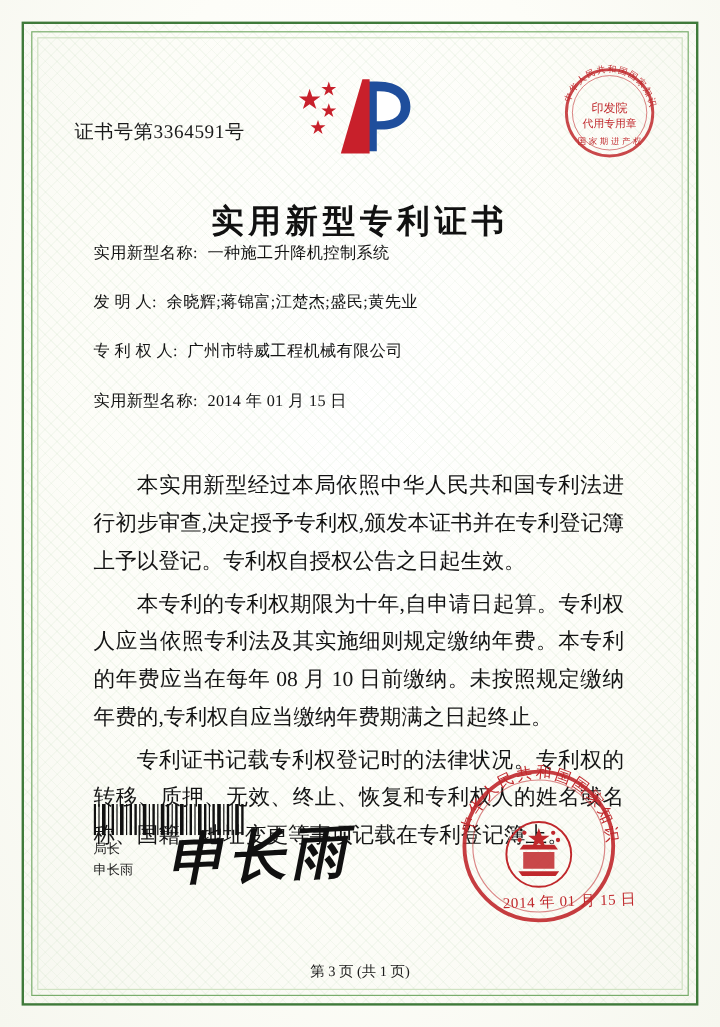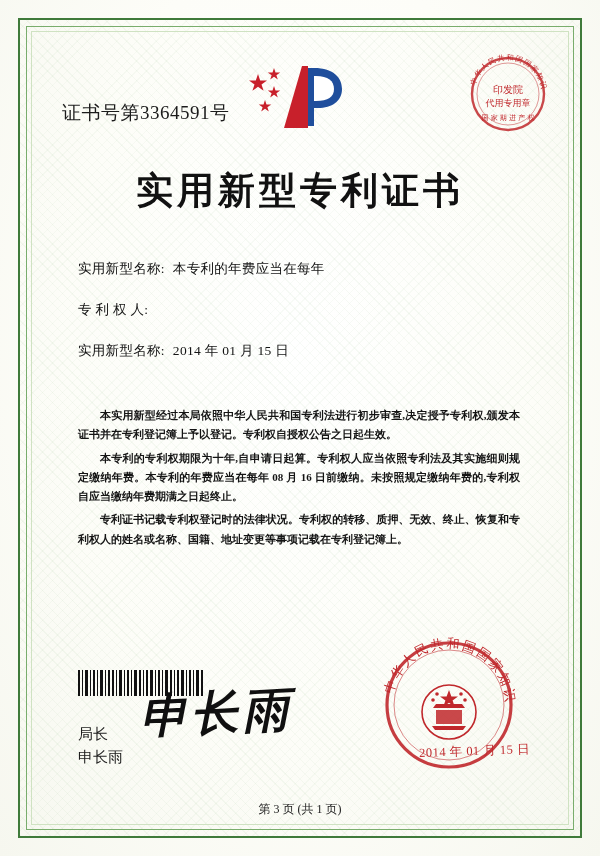--- a/index.html
+++ b/index.html
@@ -57,21 +57,21 @@
 
   
   .top-row {
     position: relative;
     height: 120px;
   }
   .serial-no {
     position: absolute;
     left: 22px;
     top: 60px;
-    font-size: 19px;
+    font-size: 16px;
     letter-spacing: 0.5px;
     color: #1b1b1b;
     white-space: nowrap;
   }
   .logo {
     position: absolute;
     left: 50%;
     transform: translateX(-50%);
     top: 22px;
     width: 112px;
@@ -81,29 +81,28 @@
     position: absolute;
     right: 6px;
     top: 8px;
     width: 92px;
     height: 92px;
   }
 
   .title {
     margin-top: 6px;
     text-align: center;
-    font-size: 37px;
+    font-size: 27px;
     font-weight: bold;
     letter-spacing: 4px;
     color: #111111;
     font-family: "DejaVu Serif", "Liberation Serif", serif;
   }
 
   .fields {
-    margin-top: 44px;
     padding-left: 38px;
     padding-right: 20px;
   }
   .field-row {
     display: flex;
     align-items: baseline;
     margin-bottom: 23px;
     font-size: 13.5px;
     color: #141414;
   }
@@ -113,25 +112,24 @@
   }
   .field-value {
     margin-left: 8px;
     letter-spacing: 0.3px;
   }
 
   .paragraphs {
     margin-top: 46px;
     padding-left: 38px;
     padding-right: 40px;
-    font-size: 11px;
+    font-size: 18px;
     line-height: 1.75;
     text-align: justify;
     color: #141414;
-    font-weight: bold;
   }
   .paragraphs p {
     margin: 0 0 4px 0;
     text-indent: 2em;
   }
 
   .barcode {
     position: absolute;
     left: 38px;
     bottom: 120px;
@@ -143,23 +141,22 @@
     position: absolute;
     left: 38px;
     bottom: 58px;
     width: 320px;
     height: 64px;
   }
   .sig-labels {
     position: absolute;
     left: 0;
     top: 6px;
-    font-size: 15px;
+    font-size: 11px;
     line-height: 1.5;
-    margin-top: 23px;
   }
   .sig-handwriting {
     position: absolute;
     left: 62px;
     top: -12px;
     font-family: "DejaVu Serif", "Liberation Serif", serif;
     font-size: 47px;
     font-style: italic;
     font-weight: bold;
     color: #101010;
@@ -246,34 +243,39 @@
           <text x="46" y="72" text-anchor="middle" font-size="7" fill="#c0282c" font-family="DejaVu Sans, sans-serif">国 家 期 进 产 权</text>
         </svg>
       </div>
     </div>
 
     <div class="title">实用新型专利证书</div>
 
     <div class="fields">
       <div class="field-row">
         <span class="field-label">实用新型名称:</span>
-        <span class="field-value">本专利的年费应当在每年</span>
+        <span class="field-value">一种施工升降机控制系统</span>
+      </div>
+      <div class="field-row">
+        <span class="field-label">发 明 人:</span>
+        <span class="field-value">余晓辉;蒋锦富;江楚杰;盛民;黄先业</span>
       </div>
       <div class="field-row">
         <span class="field-label">专 利 权 人:</span>
+        <span class="field-value">广州市特威工程机械有限公司</span>
       </div>
       <div class="field-row">
         <span class="field-label">实用新型名称:</span>
         <span class="field-value">2014 年 01 月 15 日</span>
       </div>
     </div>
 
     <div class="paragraphs">
       <p>本实用新型经过本局依照中华人民共和国专利法进行初步审查,决定授予专利权,颁发本证书并在专利登记簿上予以登记。专利权自授权公告之日起生效。</p>
-      <p>本专利的专利权期限为十年,自申请日起算。专利权人应当依照专利法及其实施细则规定缴纳年费。本专利的年费应当在每年 08 月 16 日前缴纳。未按照规定缴纳年费的,专利权自应当缴纳年费期满之日起终止。</p>
+      <p>本专利的专利权期限为十年,自申请日起算。专利权人应当依照专利法及其实施细则规定缴纳年费。本专利的年费应当在每年 08 月 10 日前缴纳。未按照规定缴纳年费的,专利权自应当缴纳年费期满之日起终止。</p>
       <p>专利证书记载专利权登记时的法律状况。专利权的转移、质押、无效、终止、恢复和专利权人的姓名或名称、国籍、地址变更等事项记载在专利登记簿上。</p>
     </div>
 
     <div class="barcode">
       <svg viewBox="0 0 128 26" width="128" height="26" aria-hidden="true">
         <g fill="#111111">
           <rect x="0" y="0" width="2" height="26"></rect>
             <rect x="4" y="0" width="1" height="26"></rect>
           <rect x="7" y="0" width="3" height="26"></rect>
             <rect x="12" y="0" width="1" height="26"></rect>

